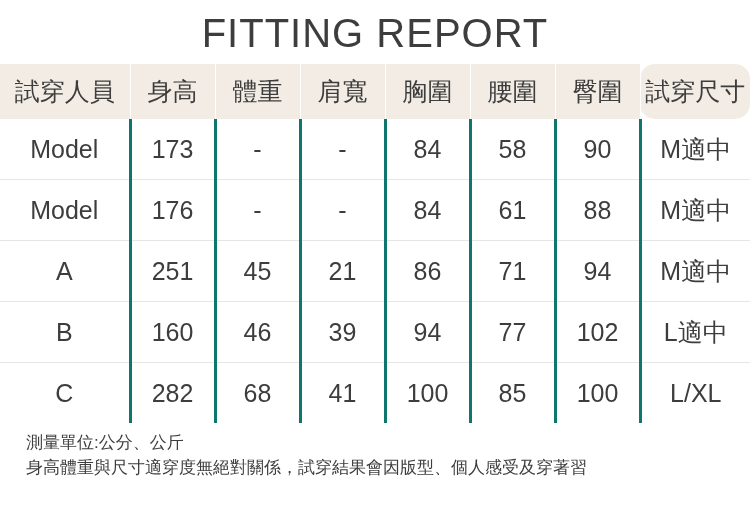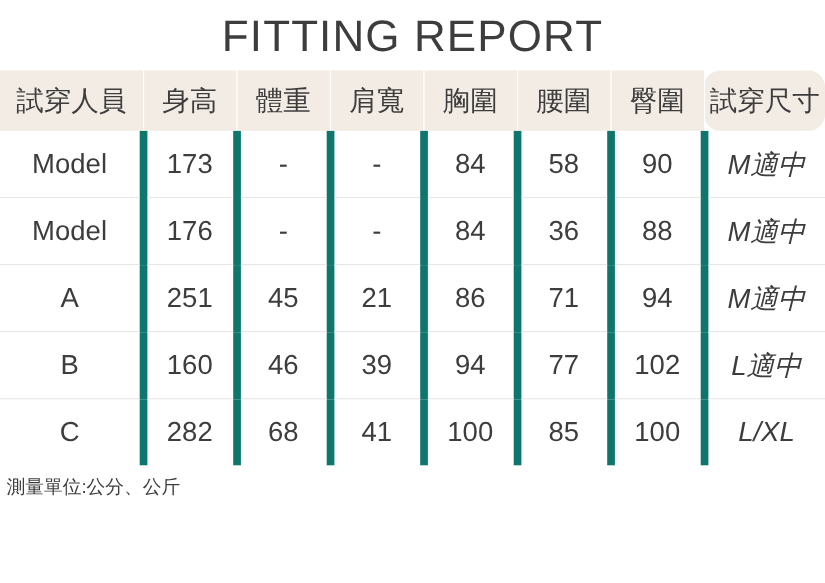--- a/index.html
+++ b/index.html
@@ -48,44 +48,44 @@
     letter-spacing: 0px;
   }
   thead th:last-child {
     border-right: none;
     border-radius: 15px;
   }
   tbody td {
     font-size: 25px;
     height: 58px;
     border-bottom: 1px solid #e6e6e6;
-    border-right: 7px solid #0f766e;
+    border-right: 3px solid #0f766e;
     background: #ffffff;
   }
   tbody td:last-child {
     border-right: none;
-    font-style: italic;
   }
   tbody tr:last-child td {
     border-bottom: none;
   }
   .col-0 { width: 130px; }
   .col-1 { width: 85px; }
   .col-2 { width: 85px; }
   .col-3 { width: 85px; }
   .col-4 { width: 85px; }
   .col-5 { width: 85px; }
   .col-6 { width: 85px; }
   .col-7 { width: 110px; }
 
   .notes {
     padding: 8px 10px 0 6px;
     font-size: 17px;
     line-height: 1.45;
     color: #3d3d3d;
+    margin-left: 20px;
   }
   .notes div {
     white-space: nowrap;
   }
 </style>
 </head>
 <body>
 
 <div class="sheet">
 
@@ -124,21 +124,21 @@
         <td>58</td>
         <td>90</td>
         <td>M適中</td>
       </tr>
       <tr>
         <td>Model</td>
         <td>176</td>
         <td>-</td>
         <td>-</td>
         <td>84</td>
-        <td>36</td>
+        <td>61</td>
         <td>88</td>
         <td>M適中</td>
       </tr>
       <tr>
         <td>A</td>
         <td>251</td>
         <td>45</td>
         <td>21</td>
         <td>86</td>
         <td>71</td>
@@ -163,15 +163,16 @@
         <td>100</td>
         <td>85</td>
         <td>100</td>
         <td>L/XL</td>
       </tr>
     </tbody>
   </table>
 
   <div class="notes">
     <div>測量單位:公分、公斤</div>
+    <div>身高體重與尺寸適穿度無絕對關係，試穿結果會因版型、個人感受及穿著習</div>
   </div>
 
 </div>
 
 </body></html>

